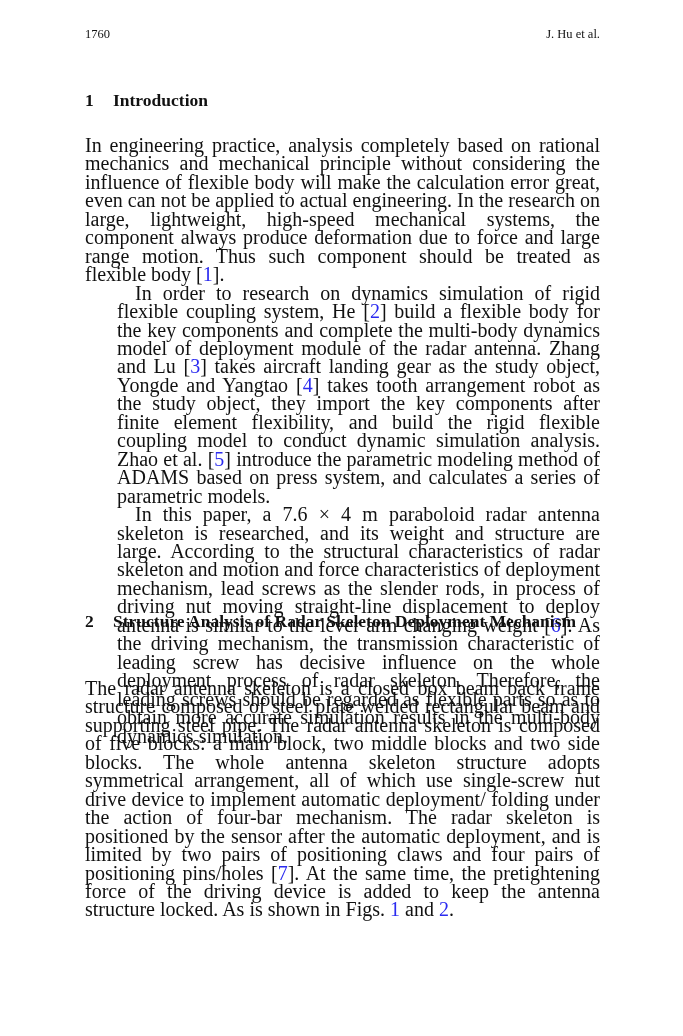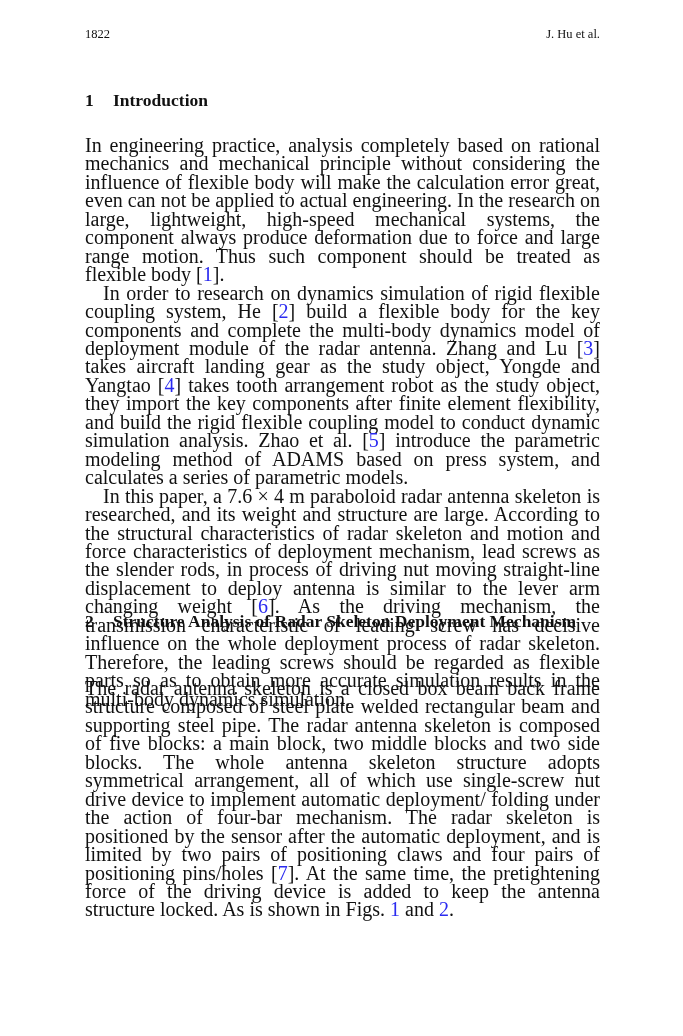--- a/index.html
+++ b/index.html
@@ -8,29 +8,29 @@
   .page { position: absolute; left: 85px; top: 0; width: 515px; }
   .running-head { position: absolute; top: 27px; left: 0; width: 515px; font-size: 12.5px;
                   display: flex; justify-content: space-between; }
   h2 { margin: 0; font-size: 17.5px; font-weight: bold; position: absolute; left: 0; width: 515px;
        line-height: 22px; display: flex; }
   h2 .num { width: 28px; flex: none; }
   h2 .ttl { flex: 1; }
   .para-block { position: absolute; left: 0; width: 515px; font-size: 20px; line-height: 18.45px;
                 text-align: justify; }
   .para-block p { margin: 0; }
-  .para-block p.indent { text-indent: 18px; }
+  .para-block p.indent { text-indent: 18px; margin-left: 32px; }
   a.cite { color: #2a2af0; text-decoration: none; }
 </style>
 </head>
 <body>
 
 <div class="page">
   <div class="running-head">
-    <span>1822</span>
+    <span>1760</span>
     <span>J. Hu et al.</span>
   </div>
 
   <h2 style="top:89px">
     <span class="num">1</span>
     <span class="ttl">Introduction</span>
   </h2>
 
   <div class="para-block" style="top:136px">
       <p>In engineering practice, analysis completely based on rational mechanics and mechanical principle without considering the influence of flexible body will make the calculation error great, even can not be applied to actual engineering. In the research on large, lightweight, high-speed mechanical systems, the component always produce deformation due to force and large range motion. Thus such component should be treated as flexible body [<a class="cite" href="#">1</a>].</p>

